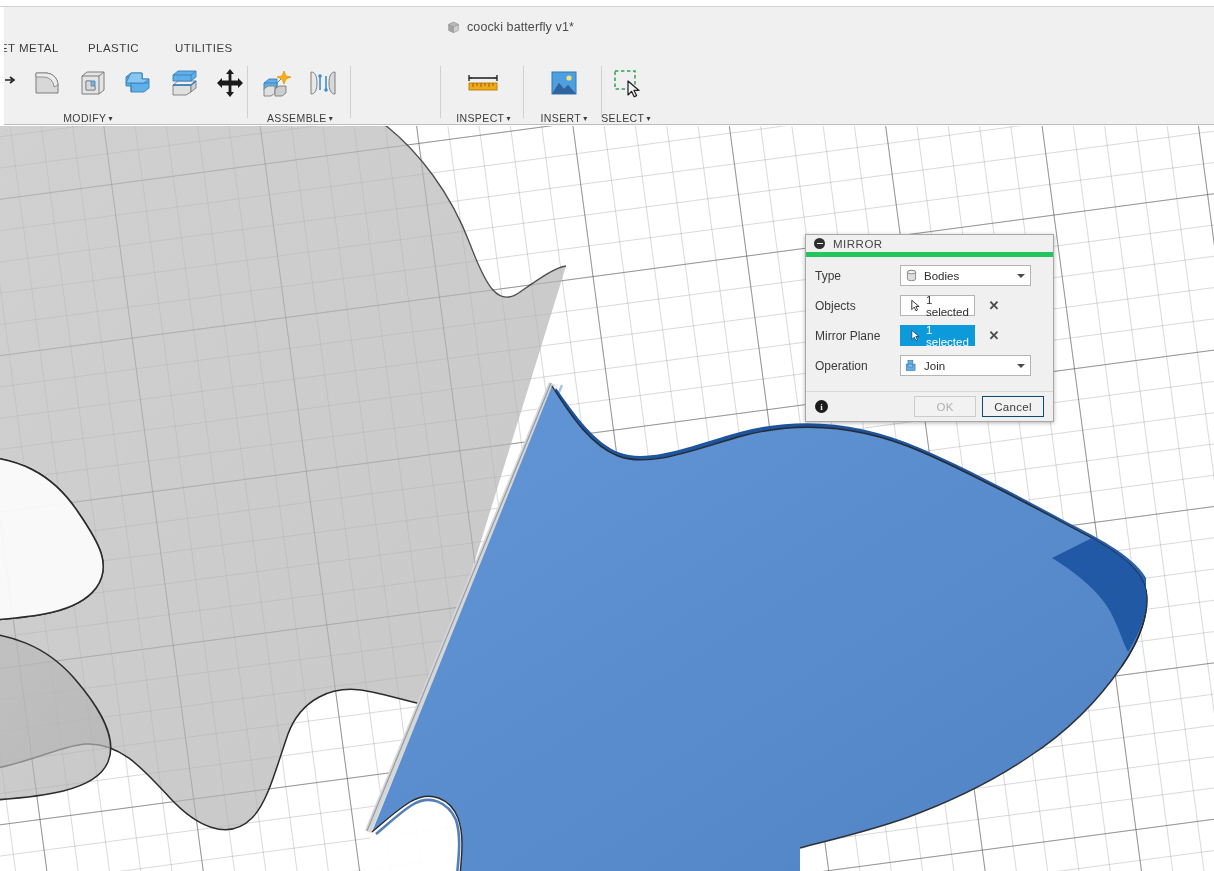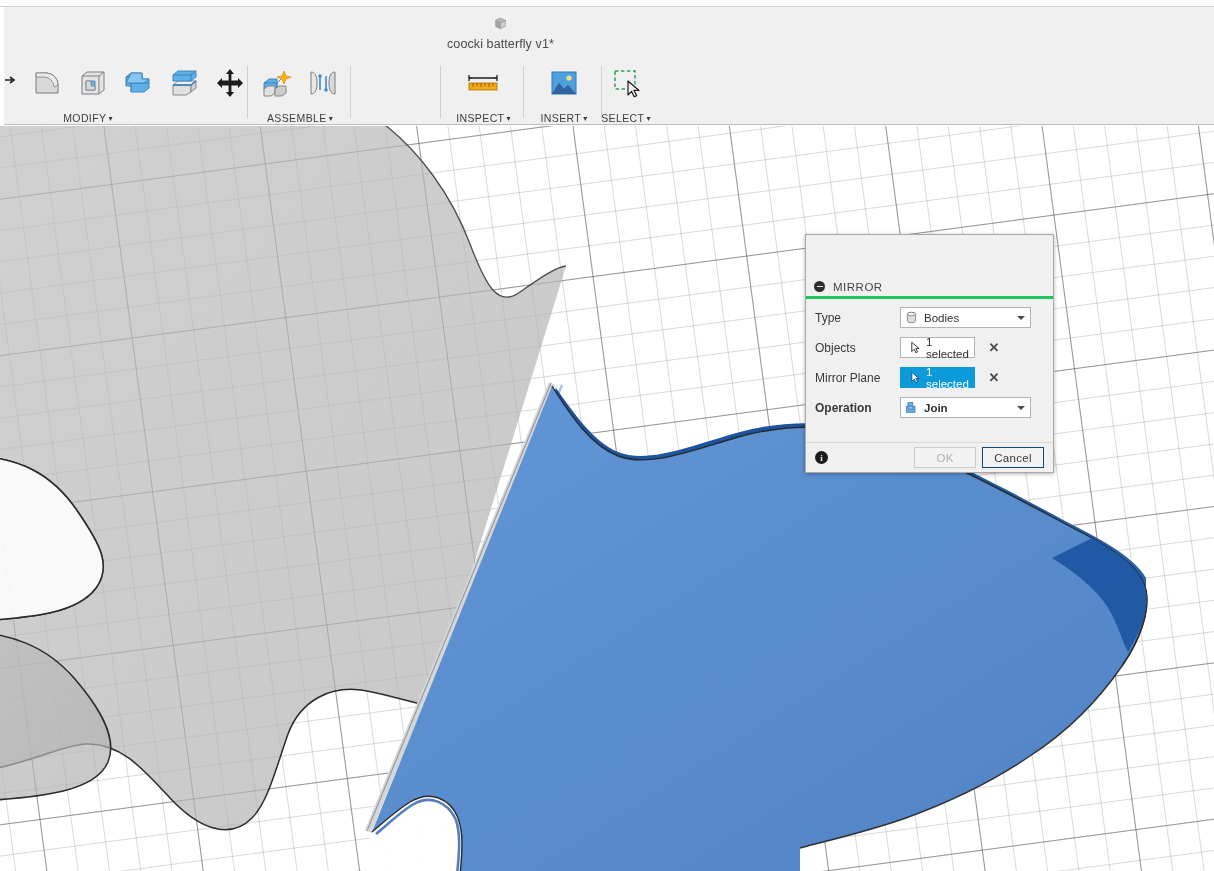--- a/index.html
+++ b/index.html
@@ -21,21 +21,21 @@
     background:#f0f0f0; border-bottom:1px solid #bdbdbd;
   }
   .left-white-edge {
     position:absolute; left:0; top:7px; width:4px; height:118px;
     background:#ffffff; z-index:6;
   }
 
   
   .doctab {
     position:absolute; left:447px; top:17px; height:20px;
-    display:flex; align-items:center; gap:7px;flex-direction:column;
+    display:flex; align-items:center; gap:7px;
   }
   .doctab-label { font-size:12.5px; color:#4a4a4a; letter-spacing:.1px; white-space:nowrap; }
 
   
   .tabrow { position:absolute; left:0; top:42px; height:17px; width:640px; }
   .ribtab {
     position:absolute; top:0; font-size:11.5px; color:#3c3c3c;
     letter-spacing:.45px; white-space:nowrap;
   }
 
@@ -85,21 +85,21 @@
 
   
   .dialog {
     position:absolute; left:805px; top:234px; width:249px;
     background:#f0f0f0; border:1px solid #a8a8a8;
     box-shadow:0 1px 4px rgba(0,0,0,.30);
     font-size:11.5px; color:#333; z-index:40;
   }
   .dlg-head {
     height:22px; display:flex; align-items:center; gap:8px;
-    padding:0 8px; border-bottom:3px solid #22c55e; background:#f0f0f0;margin-top:42px;
+    padding:0 8px; border-bottom:5px solid #22c55e; background:#f0f0f0;
   }
   .collapse-ico {
     width:11px; height:11px; border-radius:50%; background:#2e2e2e;
     display:flex; align-items:center; justify-content:center; flex:none;
   }
   .collapse-ico i { display:block; width:6px; height:1.6px; background:#f0f0f0; }
   .dlg-title { font-size:11.5px; color:#454545; letter-spacing:.5px; }
 
   .dlg-body { padding:7px 8px 8px 9px; }
   .row { display:flex; align-items:center; height:23px; margin-bottom:7px; }
@@ -159,20 +159,25 @@
 
   <div class="doctab">
     <svg class="ico16" viewBox="0 0 16 16">
       <path d="M8 1.3 14 4v1.2L8 8 2 5.2V4z" fill="#b8b8b8" stroke="#8e8e8e" stroke-width=".7"></path>
       <path d="M2 4.6 8 7.4v7.0L2 11.6z" fill="#a5a5a5" stroke="#8e8e8e" stroke-width=".7"></path>
       <path d="M14 4.6 8 7.4v7.0l6-2.8z" fill="#cfcfcf" stroke="#8e8e8e" stroke-width=".7"></path>
     </svg>
     <span class="doctab-label">coocki batterfly v1*</span>
   </div>
 
+  <div class="tabrow">
+    <span class="ribtab" style="left:0px">ET METAL</span>
+    <span class="ribtab" style="left:88px">PLASTIC</span>
+    <span class="ribtab" style="left:175px">UTILITIES</span>
+  </div>
 
   <div class="panels">
 
     <div class="panel" style="left:-22px; width:268px;">
       <div class="icons" style="left:0;">
 
         <div class="tool">
           <svg width="34" height="32" viewBox="0 0 34 32">
             <path d="M4 7 14 4v18L4 25z" fill="#4fa3e3" stroke="#3b7fb5" stroke-width=".8"></path>
             <path d="M4 7 9 5.5 19 2.5 14 4z" fill="#7cc0f0" stroke="#3b7fb5" stroke-width=".8"></path>
@@ -507,21 +512,21 @@
         <span class="row-label">Mirror Plane</span>
         <div class="selbox active">
           <svg class="ico16" viewBox="0 0 14 14">
             <path d="M3 1.4v10l2.6-2.6 1.9 3.9 1.7-.9-1.9-3.8 3.6.1z" fill="#ffffff" stroke="#16507e" stroke-width="1" stroke-linejoin="round"></path>
           </svg>
           <span class="txt">1 selected</span>
         </div>
         <span class="clearx">✕</span>
       </div>
 
-      <div class="row" style="margin-bottom:15px;font-weight:bold;">
+      <div class="row" style="margin-bottom:6px;">
         <span class="row-label">Operation</span>
         <div class="combo">
           <svg class="ico16" viewBox="0 0 14 14">
             <rect x="3.2" y="1.6" width="5.2" height="4.4" fill="#68aee2" stroke="#3b7fb5" stroke-width=".8"></rect>
             <rect x="1.4" y="5.6" width="9.4" height="6.6" fill="#68aee2" stroke="#3b7fb5" stroke-width=".8"></rect>
             <rect x="3.2" y="5.6" width="5.2" height="3" fill="#8cc4ee" stroke="#3b7fb5" stroke-width=".7"></rect>
           </svg>
           <span class="txt">Join</span>
           <span class="arrow"></span>
         </div>

